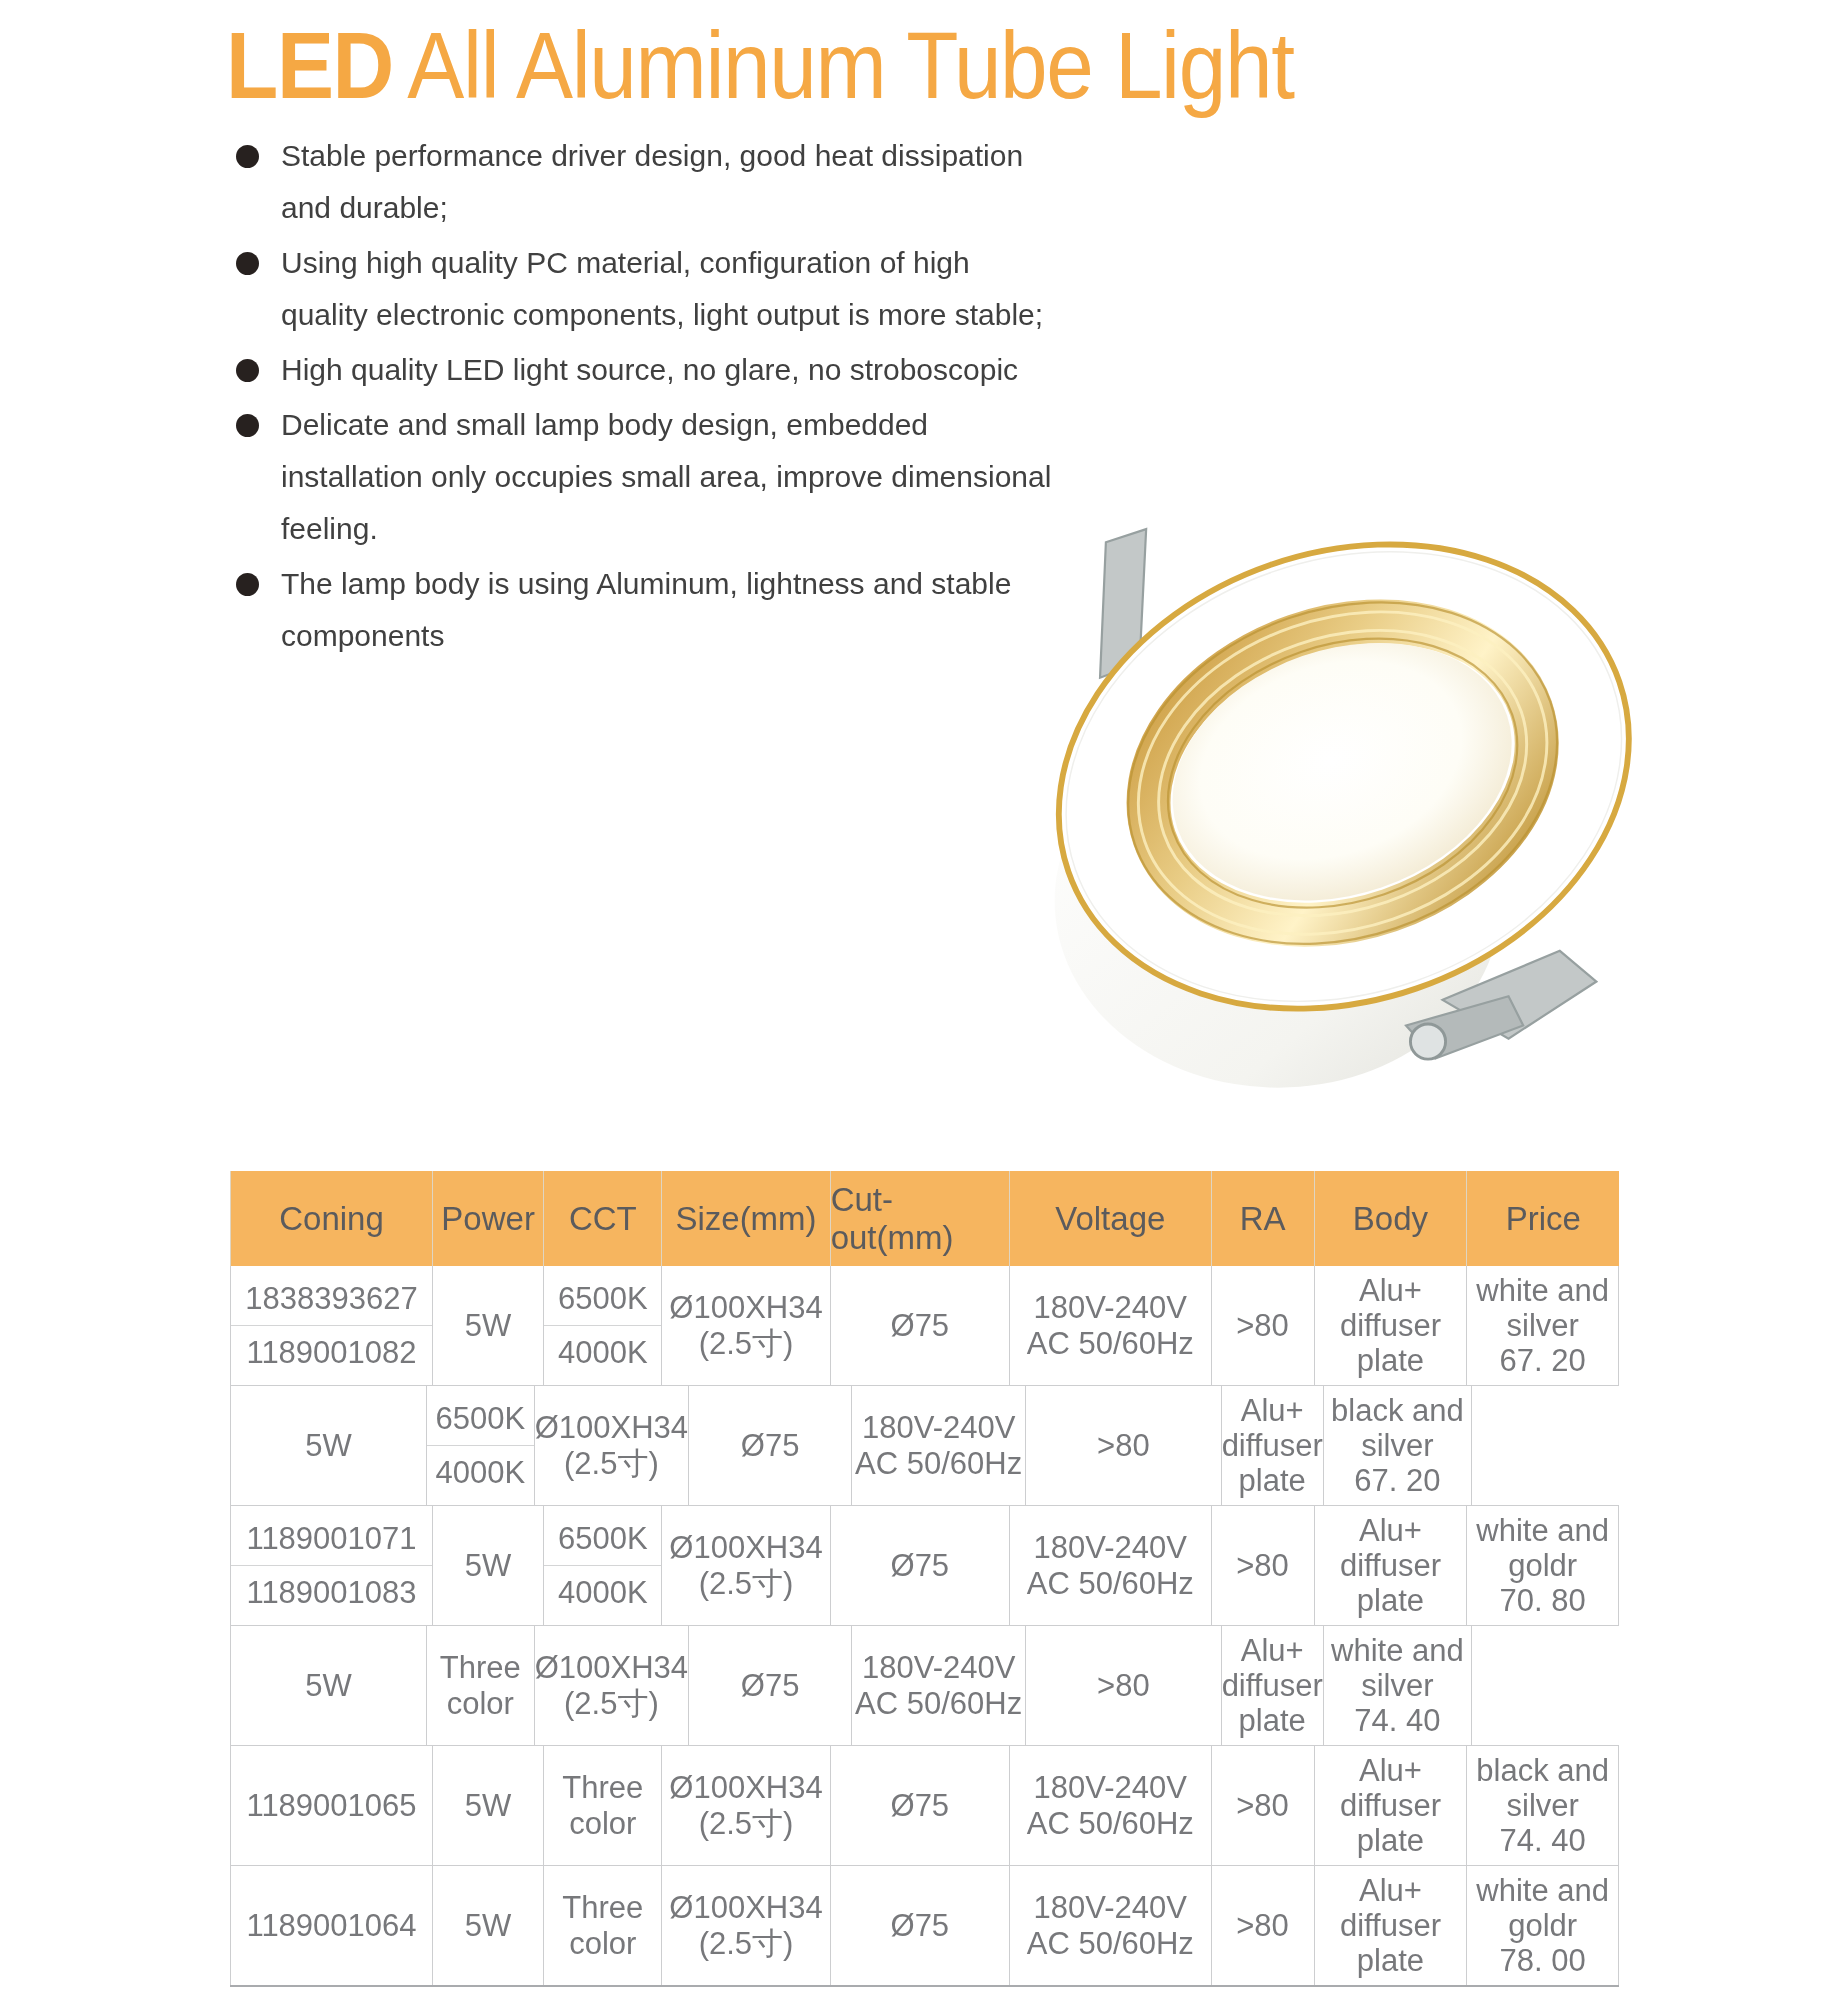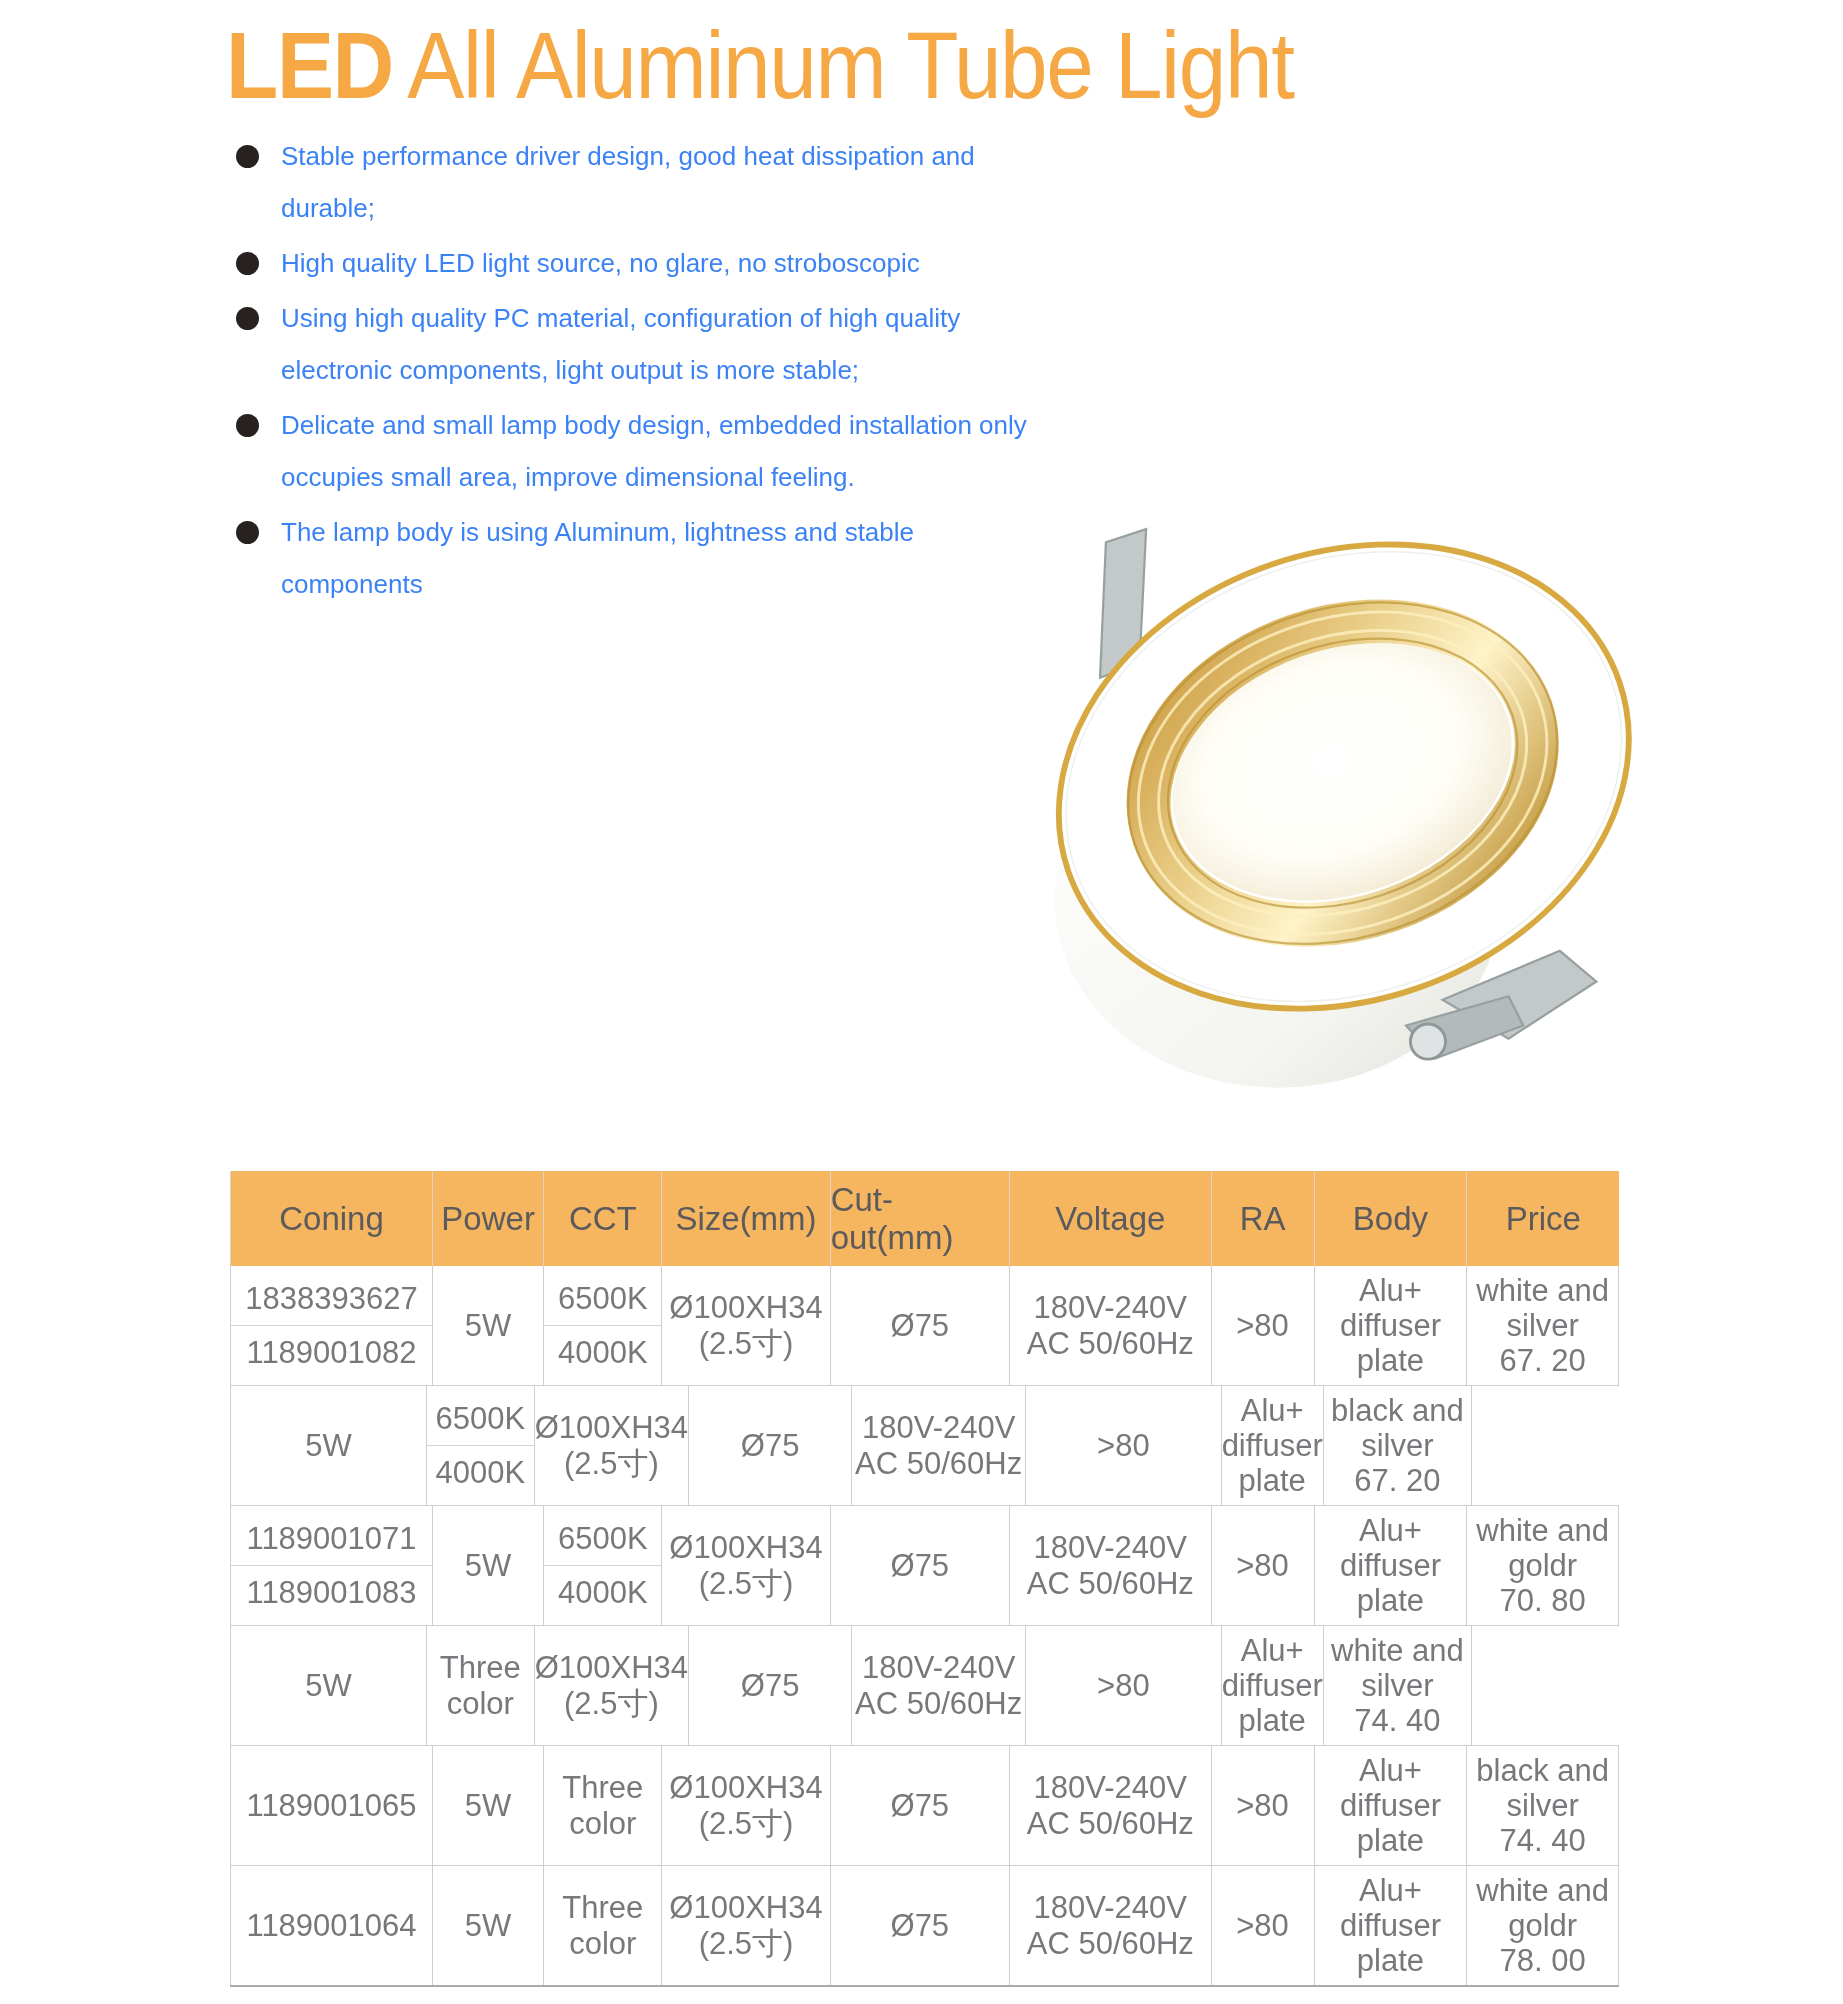--- a/index.html
+++ b/index.html
@@ -15,21 +15,21 @@
   }
   .title .led{font-weight:700;padding-right:16px;}
   
   .bullets{position:absolute;left:236px;top:130px;width:842px;}
   .bullet{display:flex;align-items:flex-start;margin-bottom:2.9px;}
   .dot{
     flex:none;width:23px;height:23px;border-radius:50%;
     background:#27211f;margin:15.4px 22px 0 0;
   }
   .bullet-text{
-    width:776px;font-size:26px;line-height:52px;color:#3b82f6;
+    width:776px;font-size:30px;line-height:52px;color:#404040;
   }
   
   .photo{position:absolute;left:996px;top:513px;width:681px;height:593px;}
   
   .spec-table{
     position:absolute;left:230px;top:1171px;width:1389px;
     border-bottom:2.9px solid #a9abae;color:#77787b;
   }
   .t-header{
     display:grid;
@@ -68,25 +68,25 @@
   <span class="led">LED</span><span>All Aluminum Tube Light</span>
 </div>
 
 <div class="bullets">
   <div class="bullet">
     <span class="dot"></span>
     <span class="bullet-text">Stable performance driver design, good heat dissipation and durable;</span>
   </div>
   <div class="bullet">
     <span class="dot"></span>
+    <span class="bullet-text">Using high quality PC material, configuration of high quality electronic components, light output is more stable;</span>
+  </div>
+  <div class="bullet">
+    <span class="dot"></span>
     <span class="bullet-text">High quality LED light source, no glare, no stroboscopic</span>
-  </div>
-  <div class="bullet">
-    <span class="dot"></span>
-    <span class="bullet-text">Using high quality PC material, configuration of high quality electronic components, light output is more stable;</span>
   </div>
   <div class="bullet">
     <span class="dot"></span>
     <span class="bullet-text">Delicate and small lamp body design, embedded installation only occupies small area, improve dimensional feeling.</span>
   </div>
   <div class="bullet">
     <span class="dot"></span>
     <span class="bullet-text">The lamp body is using Aluminum, lightness and stable components</span>
   </div>
 </div>

